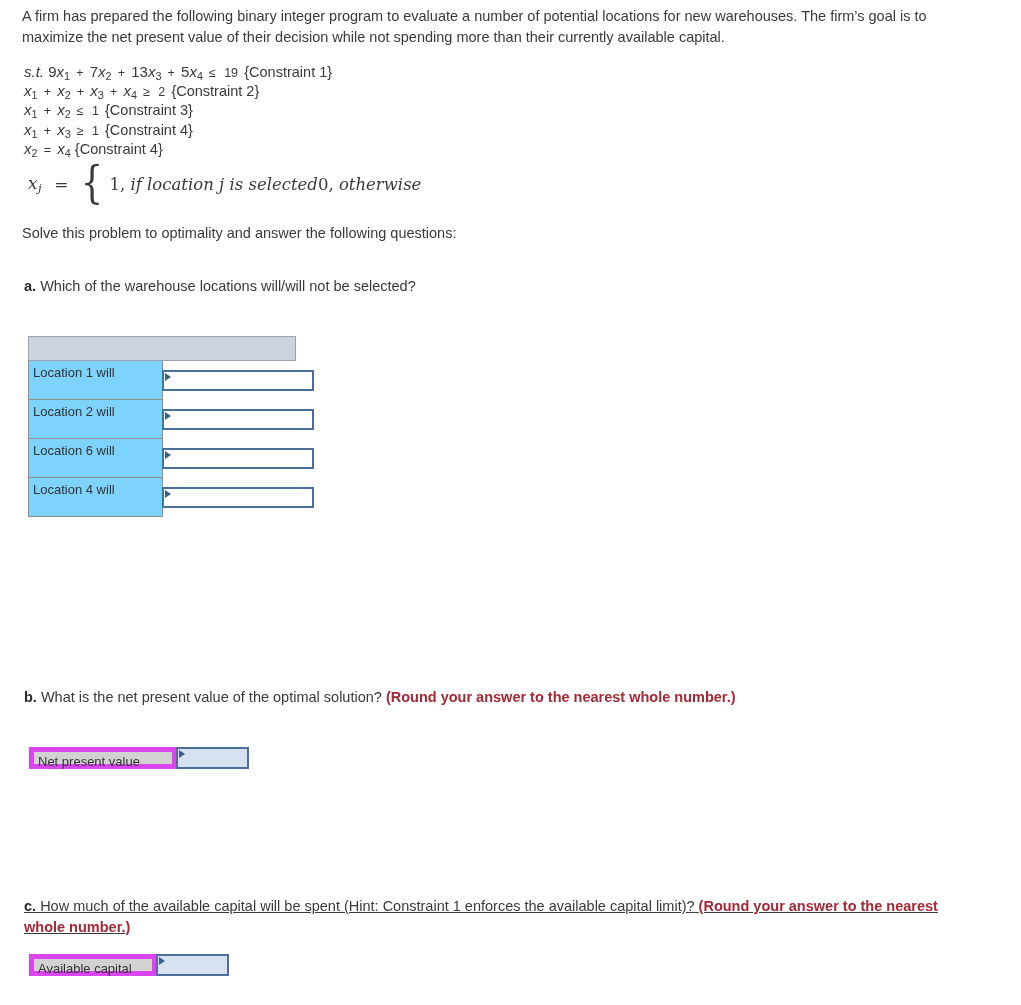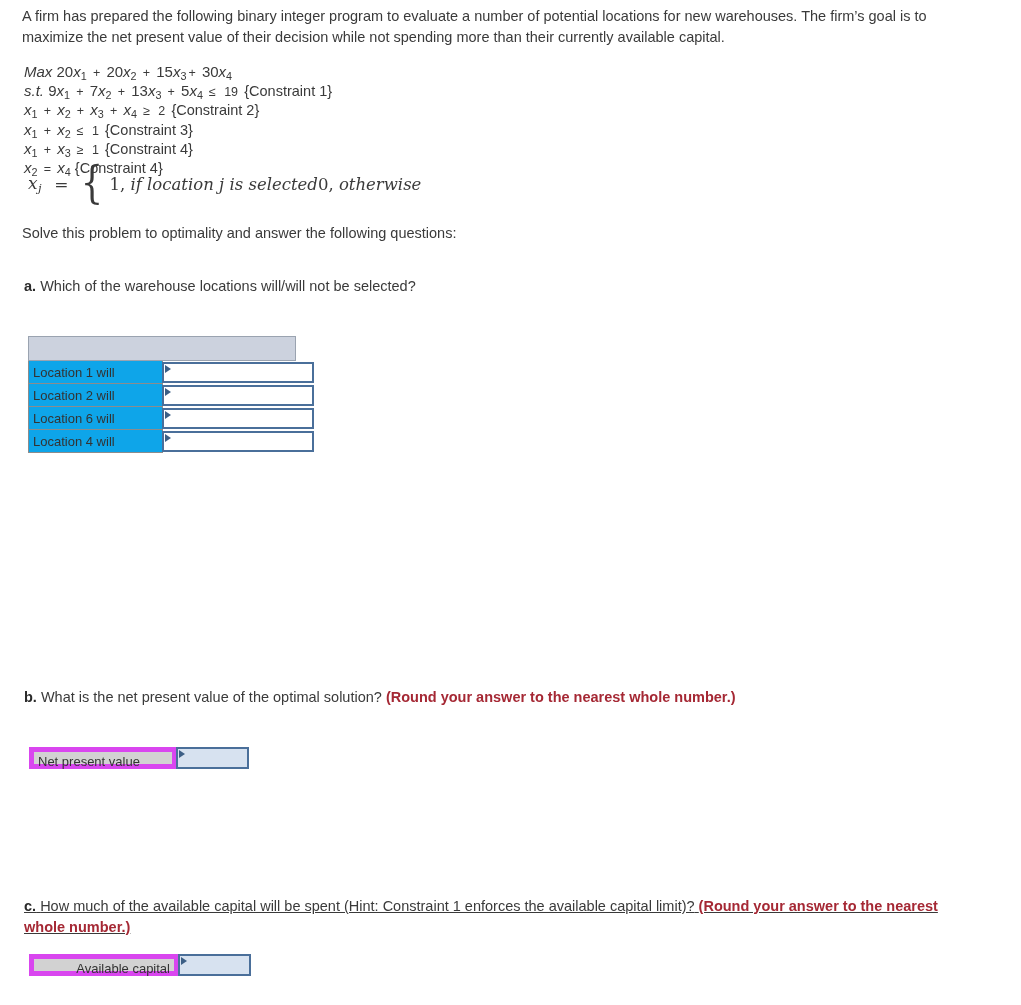--- a/index.html
+++ b/index.html
@@ -124,24 +124,24 @@
   .loc-table td { padding: 0; }
   .loc-table .hdr-cell {
     height: 23px;
     background: #ccd2de;
     border: 1px solid #9aa3b0;
   }
   .loc-table .lbl-cell {
     width: 113px;
     height: 22px;
     border: 1px solid #8c8c8c;
-    background: #0ea5e9;
+    background: #7dd3fc;
     font-size: 13px;
     color: #333333;
-    padding: 0 0 0 4px;
+    padding: 0 0 16px 4px;
     vertical-align: middle;
     white-space: nowrap;
   }
   .loc-table .inp-cell {
     border: none;
     padding: 0;
     vertical-align: middle;
   }
 
   
@@ -218,31 +218,20 @@
     overflow: hidden;
   }
 </style>
 </head>
 <body>
 
 <div class="intro">A firm has prepared the following binary integer program to evaluate a number of potential locations for new warehouses. The firm’s goal is to maximize the net present value of their decision while not spending more than their currently available capital.</div>
 
 <div class="model">
 
-  <div class="line">
-    <i>Max</i>
-    <span>
-      <span class="v"><span class="num">20</span>x<sub>1</sub></span>
-      <span class="rel">+</span>
-      <span class="v"><span class="num">20</span>x<sub>2</sub></span>
-      <span class="rel">+</span>
-      <span class="v"><span class="num">15</span>x<sub>3</sub></span><span class="rel">+</span>
-      <span class="v"><span class="num">30</span>x<sub>4</sub></span>
-    </span>
-  </div>
 
   <div class="line">
     <i>s.t.</i>
     <span class="v"><span class="num">9</span>x<sub>1</sub></span>
     <span class="rel">+</span>
     <span class="v"><span class="num">7</span>x<sub>2</sub></span>
     <span class="rel">+</span>
     <span class="v"><span class="num">13</span>x<sub>3</sub></span>
     <span class="rel">+</span>
     <span class="v"><span class="num">5</span>x<sub>4</sub></span>
@@ -372,18 +361,18 @@
   </div>
 </div>
 
 <div class="qtext" style="left:24px; top:896px; width:930px; text-indent:0;text-decoration:underline;">
   <b class="qlabel">c.</b>
   <span>How much of the available capital will be spent (Hint: Constraint 1 enforces the available capital limit)?</span>
   <span class="red">(Round your answer to the nearest whole number.)</span>
 </div>
 
 <div class="ansrow" style="left:29px; top:954px;">
-  <div class="ans-label" style="width:150px;text-align:right;">Available capital</div>
+  <div class="ans-label" style="width:128px;">Available capital</div>
   <div class="ans-input" style="width:73px;">
     <span class="marker"></span>
     <span class="val"></span>
   </div>
 </div>
 
 </body></html>

